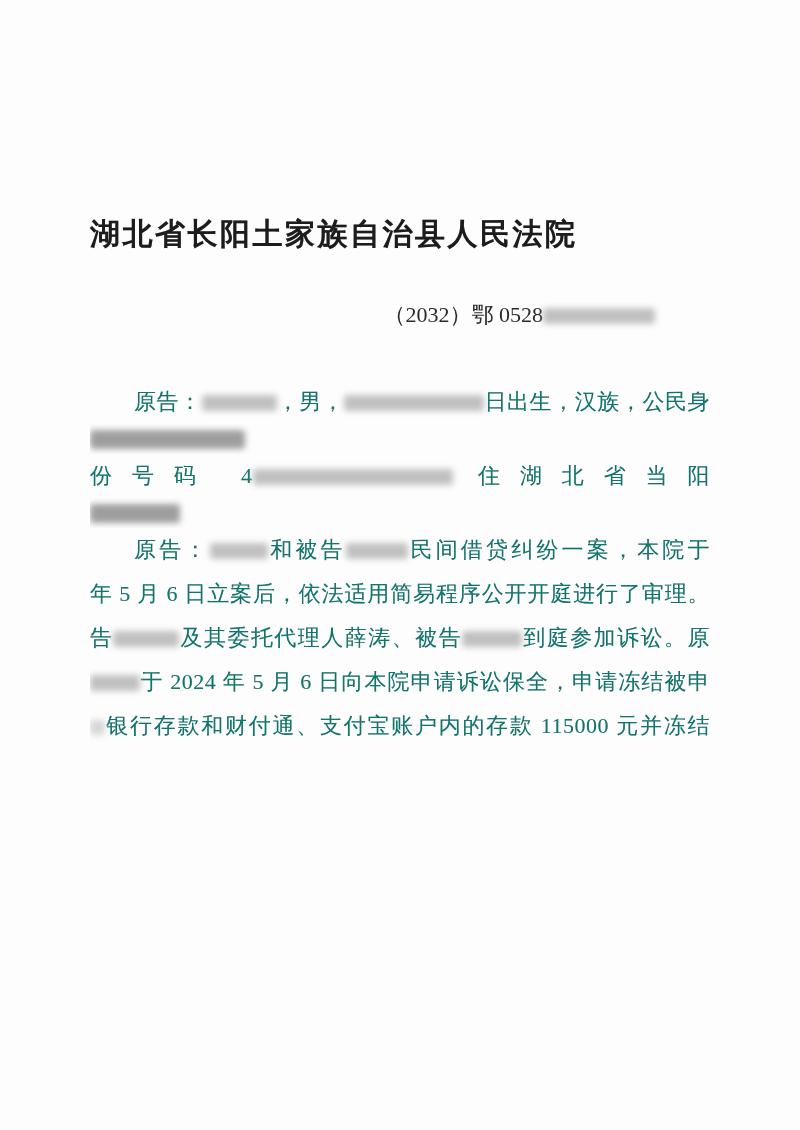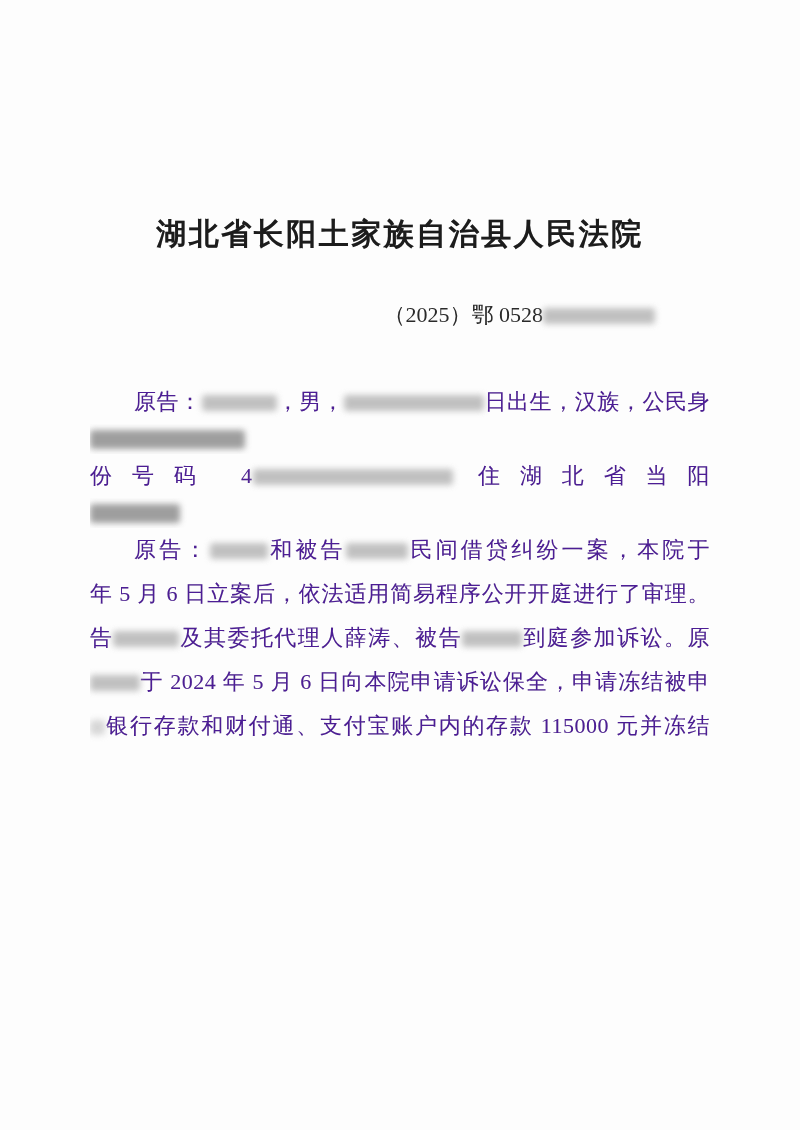--- a/index.html
+++ b/index.html
@@ -14,21 +14,20 @@
   .sheet{
     width:620px;
     padding:0 90px;
     position:relative;
   }
   .court{
     margin:216px 0 0 0;
     font-size:30px;
     line-height:36px;
     font-weight:bold;
-    text-align:center;
     letter-spacing:2.5px;
     color:#1c1c1c;
     text-shadow:0 0 0.6px rgba(0,0,0,.35);
   }
   .doctype{
     margin:10px 0 0 0;
     font-size:30px;
     line-height:36px;
     font-weight:bold;
     text-align:center;
@@ -41,21 +40,21 @@
     margin-top:50px;
     height:26px;line-height:26px;
     font-size:22px;
     text-align:right;
     padding-right:55px;
     color:#2a2a2a;
   }
   #doc-body{
     margin-top:52px;
     font-size:22px;
-    color:#4c1d95;
+    color:#0f766e;
     text-shadow:0 0 0.5px rgba(40,40,40,.25);
   }
   .line{
     height:44px;line-height:44px;
     overflow:hidden;
     text-align:left;
     letter-spacing:0.5px;
   }
   .line.justify{
     text-align:justify;
@@ -82,21 +81,21 @@
     height:15px;
     opacity:.8;
   }
 </style>
 </head>
 <body>
 
 <div class="sheet">
   <h1 class="court">湖北省长阳土家族自治县人民法院</h1>
   <div class="caseno">
-    <span>（2025）鄂 0528</span><span class="redact" style="width:112px"></span>
+    <span>（2032）鄂 0528</span><span class="redact" style="width:112px"></span>
   </div>
   <div id="doc-body">
       <div>
         <div class="line indent justify"><span>原告：</span><span class="redact" style="width: 75px;"></span><span>，男，</span><span class="redact" style="width: 140px;"></span><span>日出生，汉族，公民身</span></div>
         <div class="line short"><span class="redact dark" style="width: 155px;"></span></div>
       </div>
       <div>
         <div class="line justify"><span>份号码 4</span><span class="redact" style="width: 200px;"></span><span> 住湖北省当阳</span></div>
         <div class="line short"><span class="redact dark" style="width: 90px;"></span></div>
       </div>

